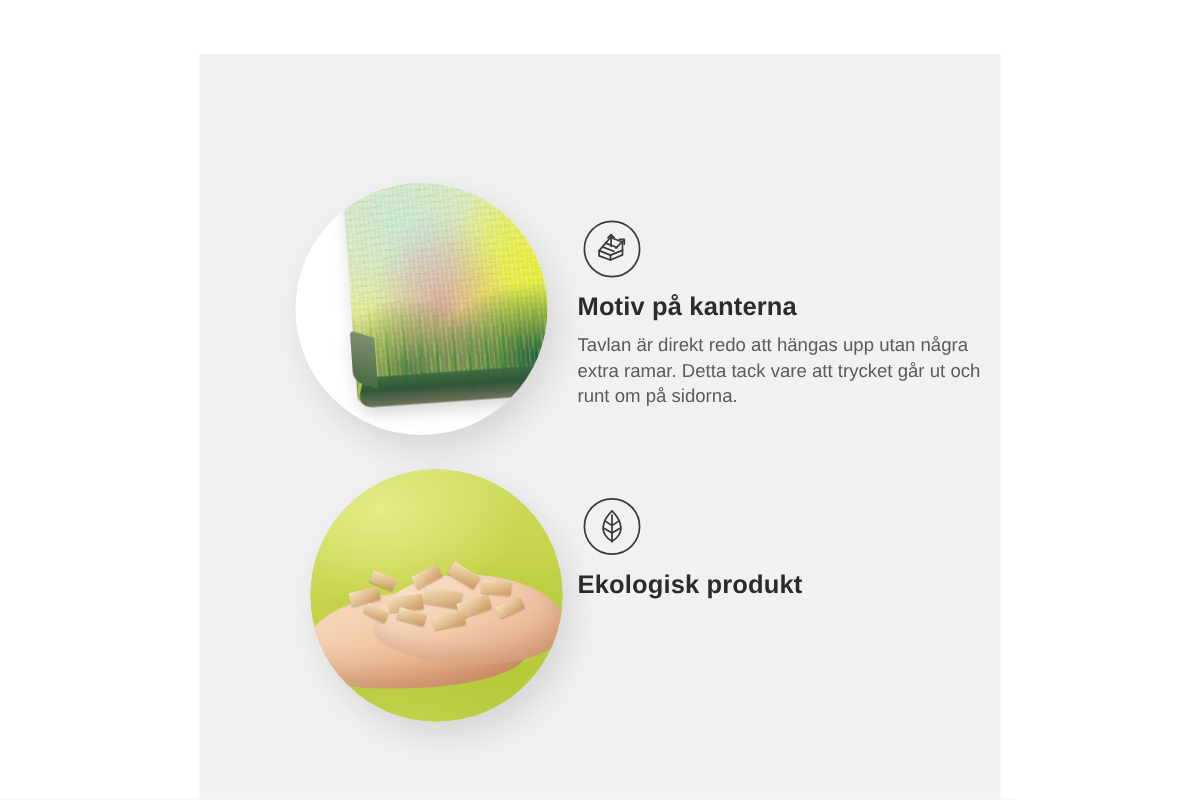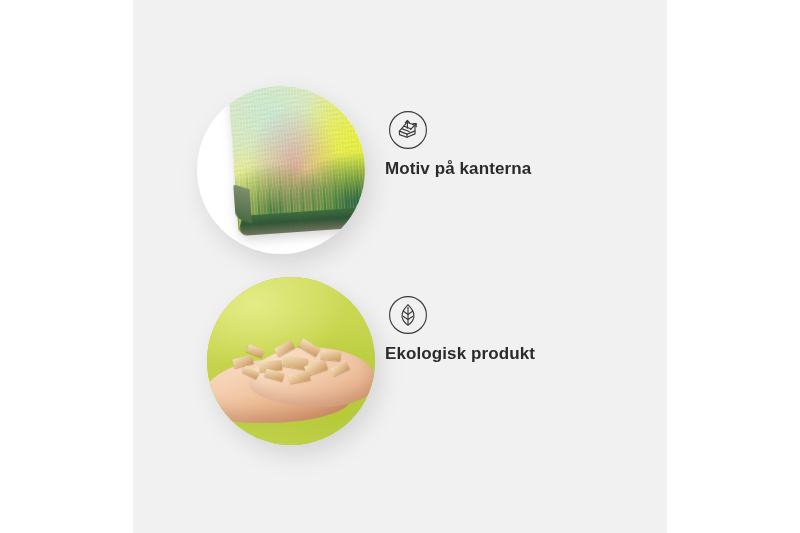--- a/index.html
+++ b/index.html
@@ -12,20 +12,21 @@
     background: #ffffff;
     font-family: "Liberation Sans", sans-serif;
     overflow: hidden;
   }
 
   #stage {
     position: relative;
     width: 800px;
     height: 389px;
     background: #ffffff;
+    margin-top: 36px;
   }
 
   
   #panel {
     position: absolute;
     left: 133px;
     top: 0;
     width: 534px;
     height: 533px;
     background: #f1f1f1;
@@ -242,20 +243,21 @@
 
           <path d="M19.4 18.2 L19.4 10.6"></path>
           <path d="M17.3 12.6 L19.4 10.4 L21.5 12.6"></path>
           <path d="M22.6 19.4 L28.0 14.0"></path>
           <path d="M25.0 13.6 L28.2 13.6 L28.2 16.8"></path>
         </svg>
       </div>
 
       <div class="text-block">
         <h3 class="feature-title">Motiv på kanterna</h3>
+        <p class="feature-desc">Tavlan är direkt redo att hängas upp utan några extra ramar. Detta tack vare att trycket går ut och runt om på sidorna.</p>
       </div>
     </div>
 
     <div class="feature-row" id="feature-row-eco">
 
       <div class="photo-circle" id="photo-circle-eco">
         <div class="eco-bg"></div>
         <div class="eco-hands">
           <div class="palm"></div>
           <div class="palm-2"></div>

